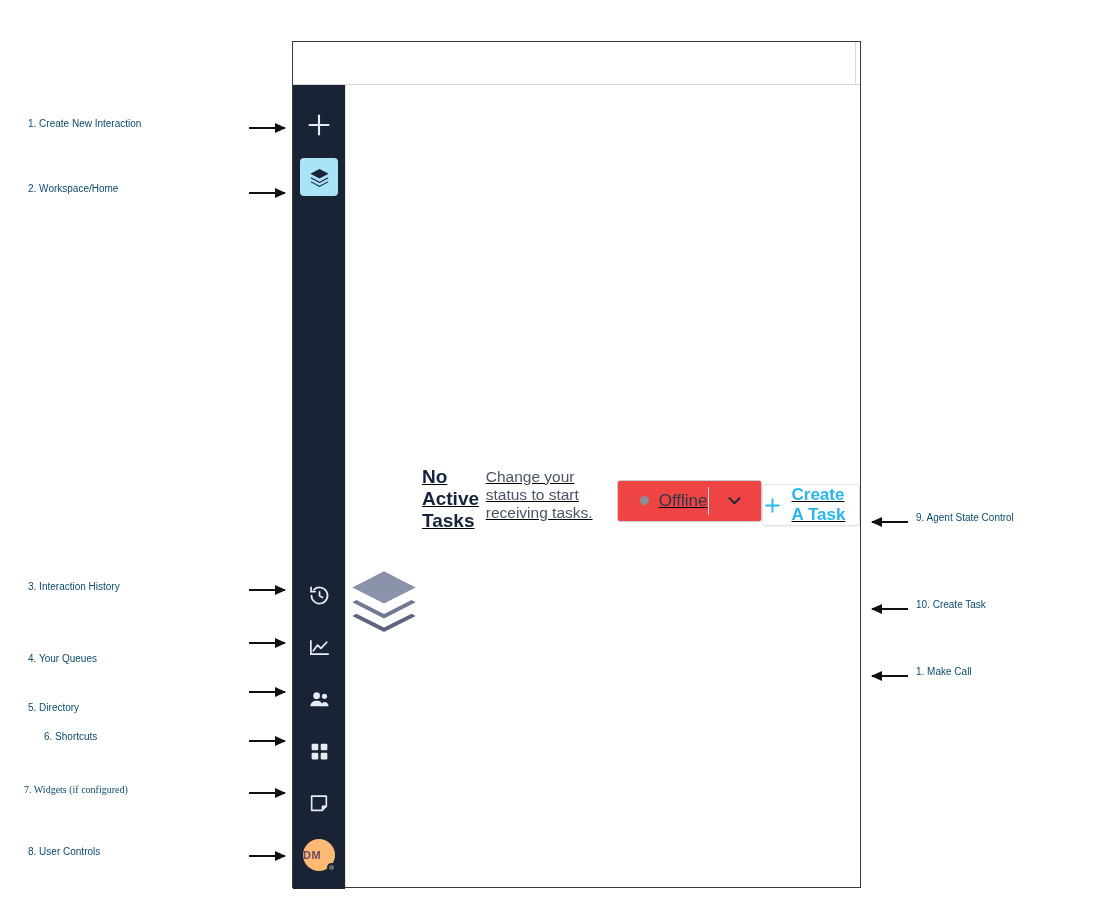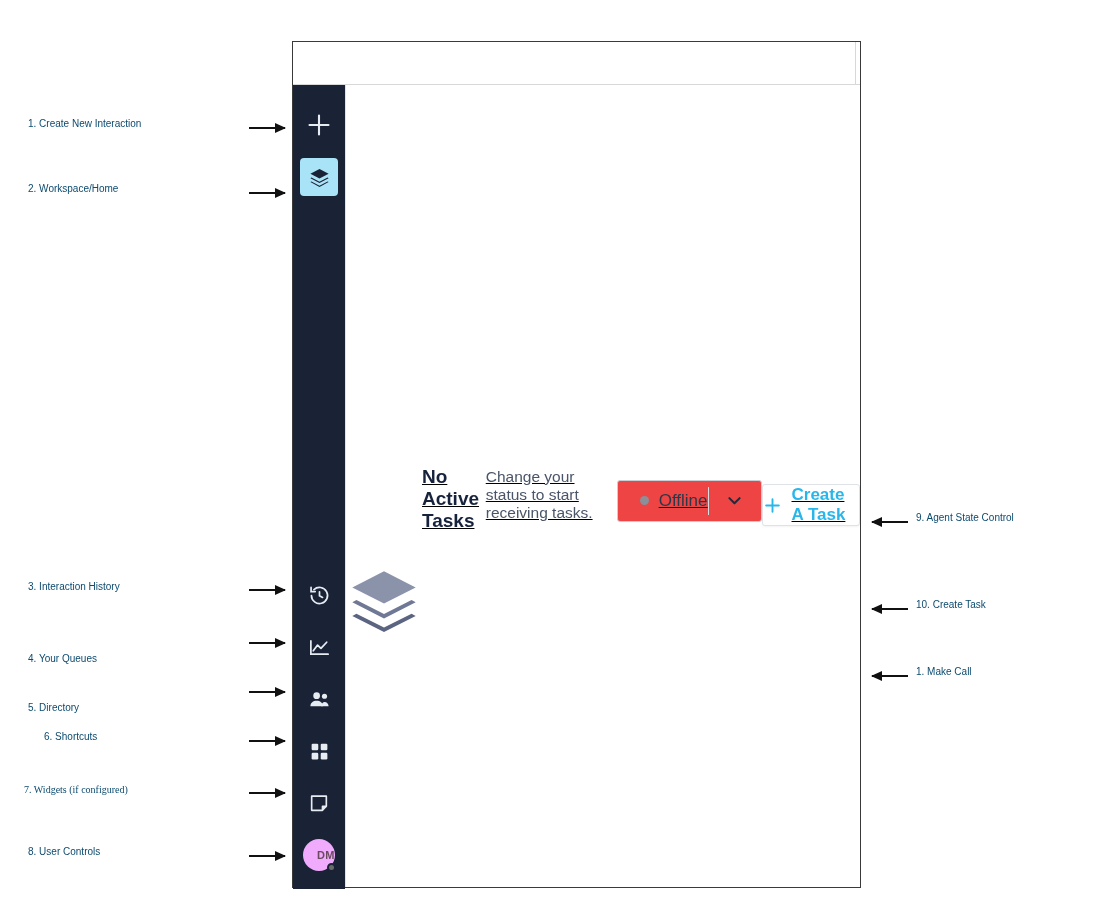--- a/index.html
+++ b/index.html
@@ -90,26 +90,26 @@
     margin: 7px 0;
     display: flex; align-items: center; justify-content: center;
     border-radius: 4px;
     color: #e7ebf2;
   }
   .rail-btn.active { background: #a9e3f7; color: #1a2235; }
   .rail-btn svg { display: block; }
   .avatar {
     width: 32px; height: 32px;
     border-radius: 50%;
-    background: #f0abfc;
+    background: #fdba74;
     color: #6b4a60;
     font-size: 11px;
     font-weight: bold;
     letter-spacing: .5px;
-    display: flex; align-items: center; justify-content: flex-end;
+    display: flex; align-items: center; justify-content: flex-start;
     position: relative;
   }
   .avatar .dot {
     position: absolute;
     right: -1px; bottom: -1px;
     width: 9px; height: 9px;
     border-radius: 50%;
     background: #6b6b6b;
     border: 2px solid #1a2235;
   }

